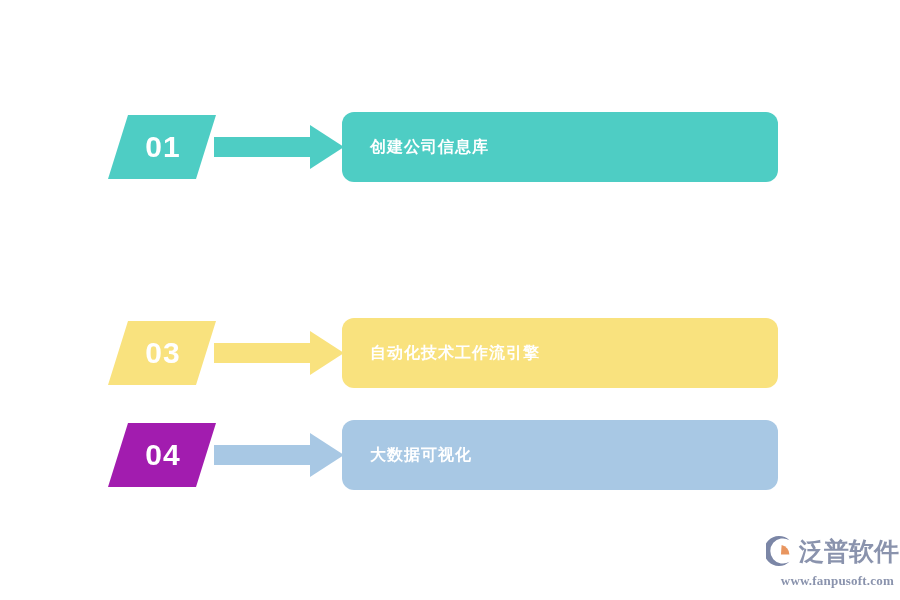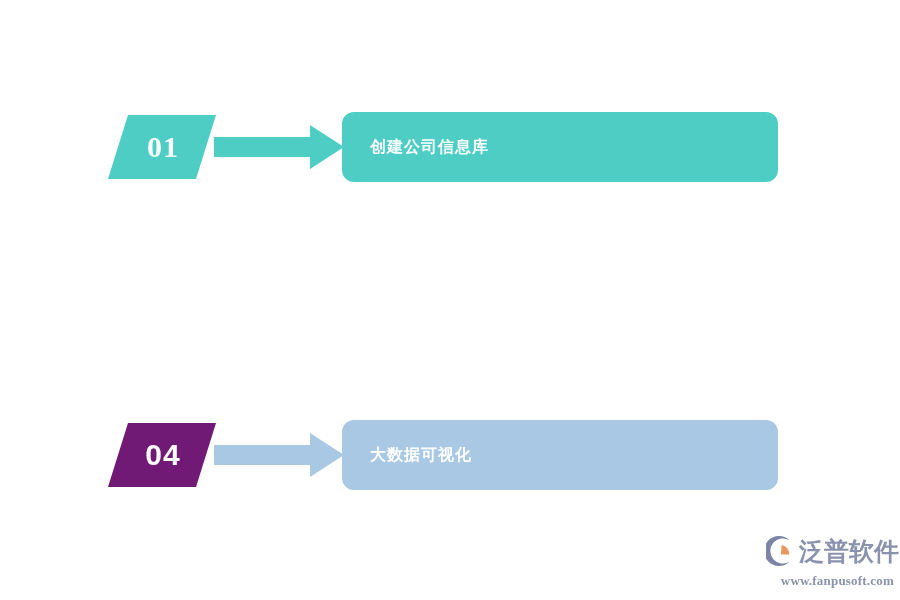--- a/index.html
+++ b/index.html
@@ -137,33 +137,45 @@
     text-align: right;
     white-space: nowrap;
   }
 </style>
 </head>
 <body>
 
 <div id="infographic">
 
 <div class="step-row" style="top: 115px;">
-      <div class="step-number-shape" style="background: rgb(78, 205, 196); font-family: Liberation Serif, serif;">
+      <div class="step-number-shape" style="background: rgb(78, 205, 196);">
         <span class="step-number-label">01</span>
       </div>
       <div class="step-arrow">
         <div class="arrow-shaft" style="background: rgb(78, 205, 196);"></div>
         <div class="arrow-head" style="background: rgb(78, 205, 196);"></div>
       </div>
       <div class="step-box" style="background: rgb(78, 205, 196);">
         <span class="step-box-text">创建公司信息库</span>
       </div>
     </div>
+    <div class="step-row" style="top: 321px;">
+      <div class="step-number-shape" style="background: rgb(249, 226, 126);">
+        <span class="step-number-label">03</span>
+      </div>
+      <div class="step-arrow">
+        <div class="arrow-shaft" style="background: rgb(249, 226, 126);"></div>
+        <div class="arrow-head" style="background: rgb(249, 226, 126);"></div>
+      </div>
+      <div class="step-box" style="background: rgb(249, 226, 126);">
+        <span class="step-box-text">自动化技术工作流引擎</span>
+      </div>
+    </div>
     <div class="step-row" style="top: 423px;">
-      <div class="step-number-shape" style="background: #701a75;">
+      <div class="step-number-shape" style="background: #a21caf;">
         <span class="step-number-label">04</span>
       </div>
       <div class="step-arrow">
         <div class="arrow-shaft" style="background: rgb(168, 200, 228);"></div>
         <div class="arrow-head" style="background: rgb(168, 200, 228);"></div>
       </div>
       <div class="step-box" style="background: rgb(168, 200, 228);">
         <span class="step-box-text">大数据可视化</span>
       </div>
     </div>

